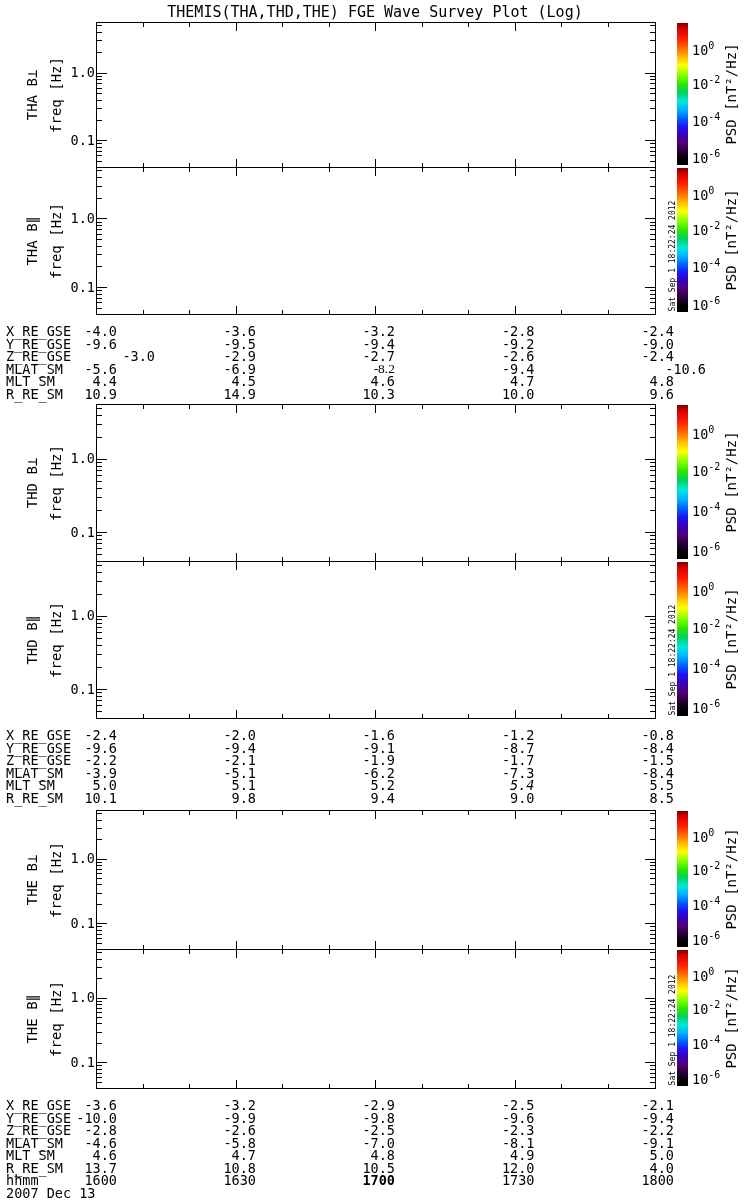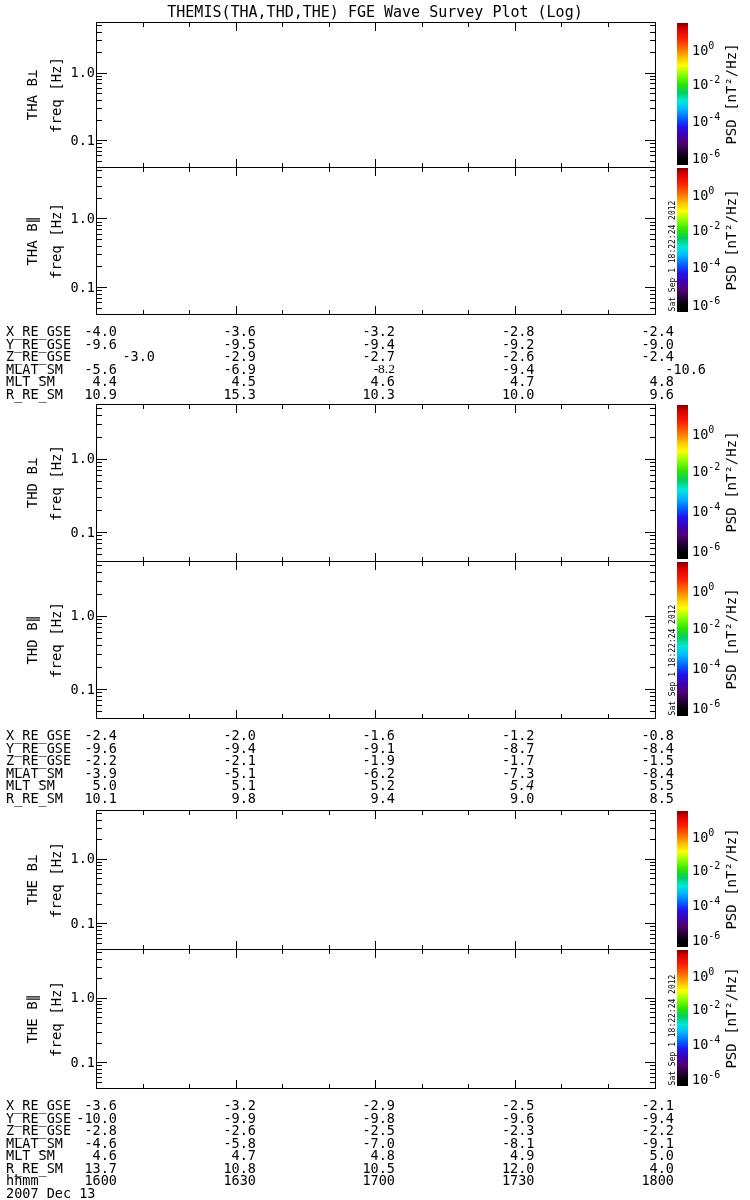--- a/index.html
+++ b/index.html
@@ -198,21 +198,21 @@
       <div class="ephval" style="left: 464.5px; top: 362.5px; width: 70px;">-9.4</div>
       <div class="ephval" style="left: 636px; top: 362.5px; width: 70px;">-10.6</div>
       <div class="ephlab" style="left: 6px; top: 375px;">MLT_SM</div>
       <div class="ephval" style="left: 47px; top: 375px; width: 70px;">4.4</div>
       <div class="ephval" style="left: 186px; top: 375px; width: 70px;">4.5</div>
       <div class="ephval" style="left: 325px; top: 375px; width: 70px;">4.6</div>
       <div class="ephval" style="left: 464.5px; top: 375px; width: 70px;">4.7</div>
       <div class="ephval" style="left: 604px; top: 375px; width: 70px;">4.8</div>
       <div class="ephlab" style="left: 6px; top: 387.5px;">R_RE_SM</div>
       <div class="ephval" style="left: 47px; top: 387.5px; width: 70px;">10.9</div>
-      <div class="ephval" style="left: 186px; top: 387.5px; width: 70px;">15.3</div>
+      <div class="ephval" style="left: 186px; top: 387.5px; width: 70px;">14.9</div>
       <div class="ephval" style="left: 325px; top: 387.5px; width: 70px;">10.3</div>
       <div class="ephval" style="left: 464.5px; top: 387.5px; width: 70px;">10.0</div>
       <div class="ephval" style="left: 604px; top: 387.5px; width: 70px;">9.6</div>
       <div class="panel" style="left: 96px; top: 404px; width: 560px; height: 158px;">
         <div class="tick" style="left: 139px; top: 0px; width: 1px; height: 8px;"></div>
         <div class="tick" style="left: 139px; bottom: 0px; width: 1px; height: 8px;"></div>
         <div class="tick" style="left: 278px; top: 0px; width: 1px; height: 8px;"></div>
         <div class="tick" style="left: 278px; bottom: 0px; width: 1px; height: 8px;"></div>
         <div class="tick" style="left: 418px; top: 0px; width: 1px; height: 8px;"></div>
         <div class="tick" style="left: 418px; bottom: 0px; width: 1px; height: 8px;"></div>
@@ -567,18 +567,18 @@
       <div class="ephval" style="left: 604px; top: 1149px; width: 70px;">5.0</div>
       <div class="ephlab" style="left: 6px; top: 1161.5px;">R_RE_SM</div>
       <div class="ephval" style="left: 47px; top: 1161.5px; width: 70px;">13.7</div>
       <div class="ephval" style="left: 186px; top: 1161.5px; width: 70px;">10.8</div>
       <div class="ephval" style="left: 325px; top: 1161.5px; width: 70px;">10.5</div>
       <div class="ephval" style="left: 464.5px; top: 1161.5px; width: 70px;">12.0</div>
       <div class="ephval" style="left: 604px; top: 1161.5px; width: 70px;">4.0</div>
       <div class="ephlab" style="left: 6px; top: 1174px;">hhmm</div>
       <div class="ephval" style="left: 47px; top: 1174px; width: 70px;">1600</div>
       <div class="ephval" style="left: 186px; top: 1174px; width: 70px;">1630</div>
-      <div class="ephval" style="left: 325px; top: 1174px; width: 70px;">1700</div>
+      <div class="ephval" style="left: 325px; top: 1174px; width: 70px; font-weight: bold;">1700</div>
       <div class="ephval" style="left: 464.5px; top: 1174px; width: 70px;">1730</div>
       <div class="ephval" style="left: 604px; top: 1174px; width: 70px;">1800</div>
       <div class="ephlab" style="left: 6px; top: 1186.5px;">2007 Dec 13</div>
     </div>
 </div>
 
 </body></html>

